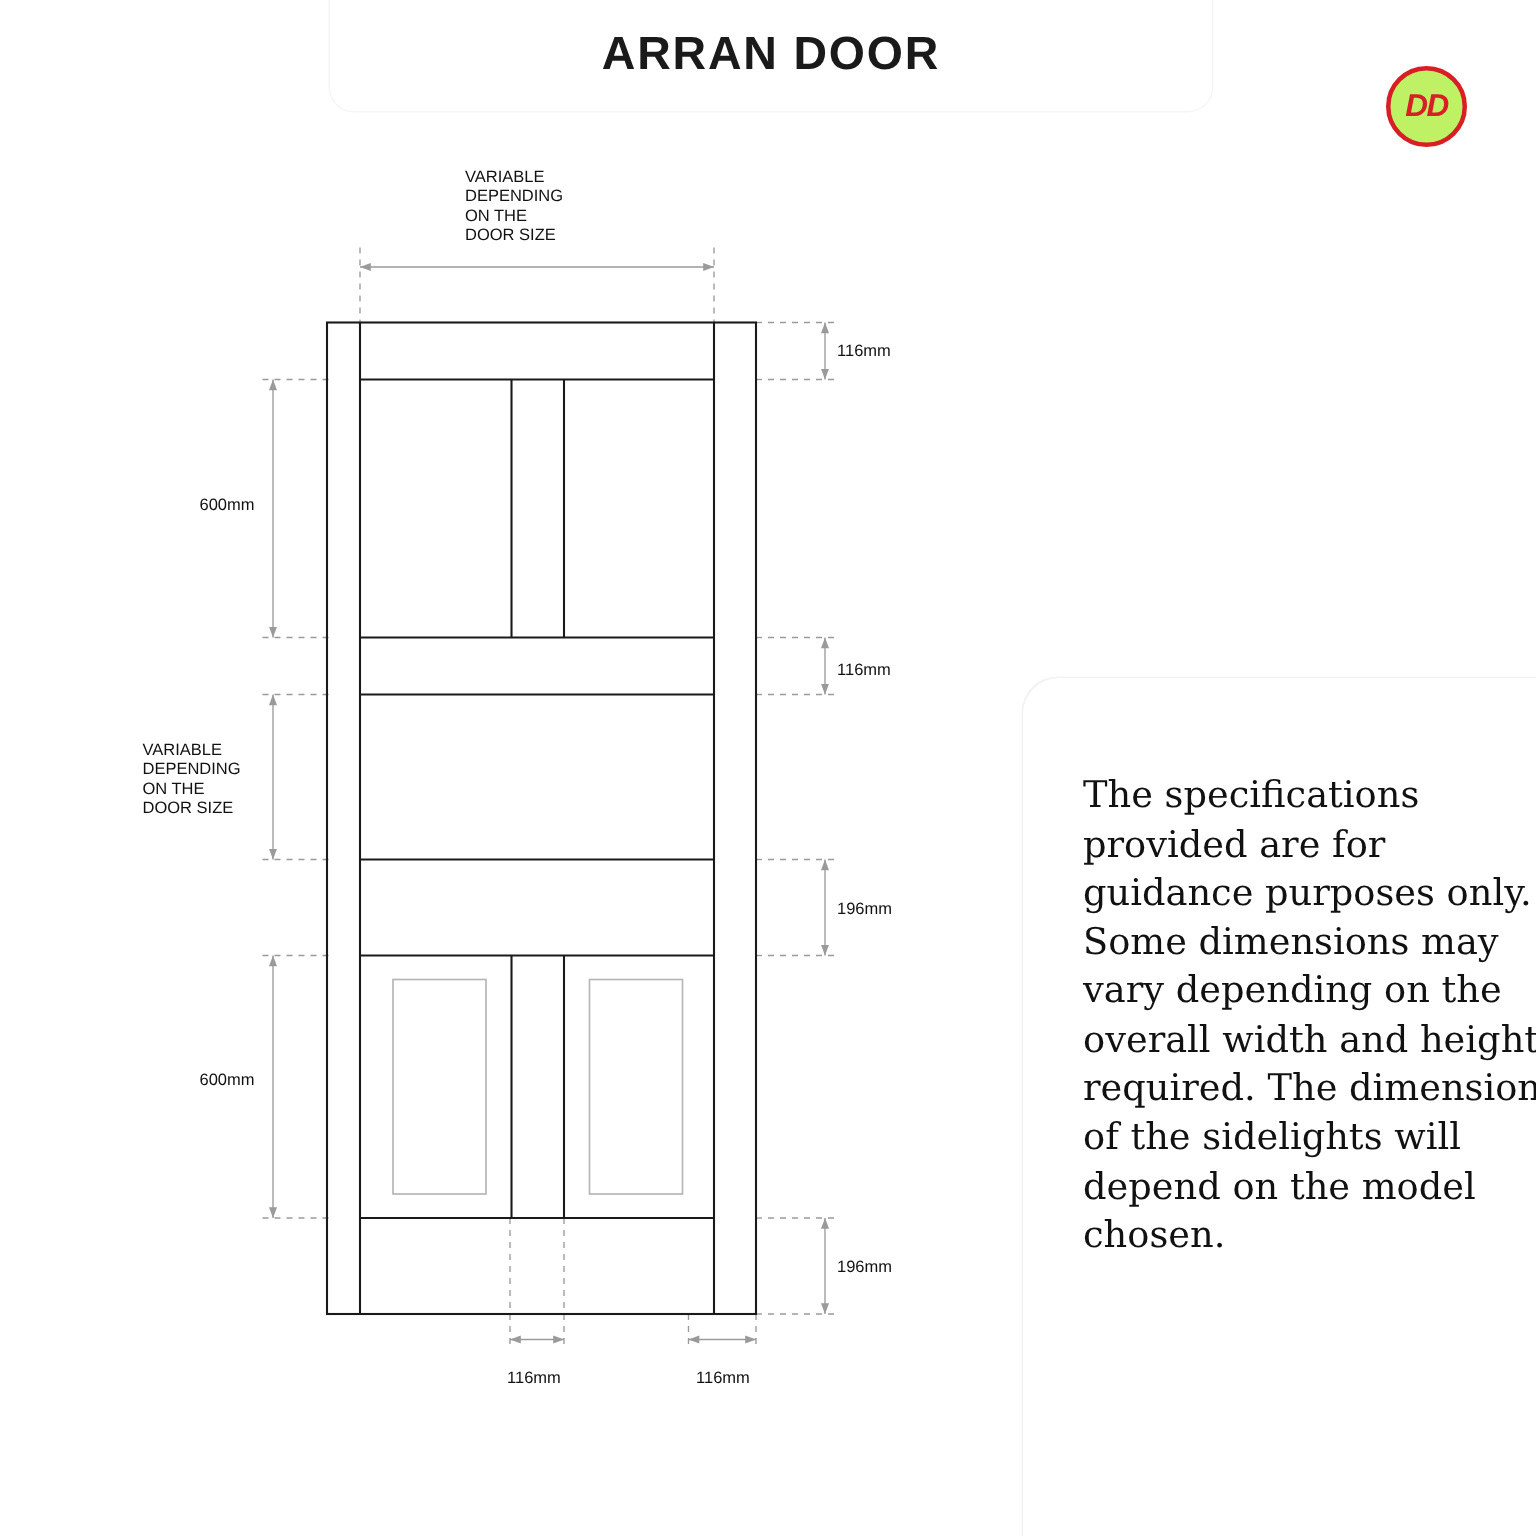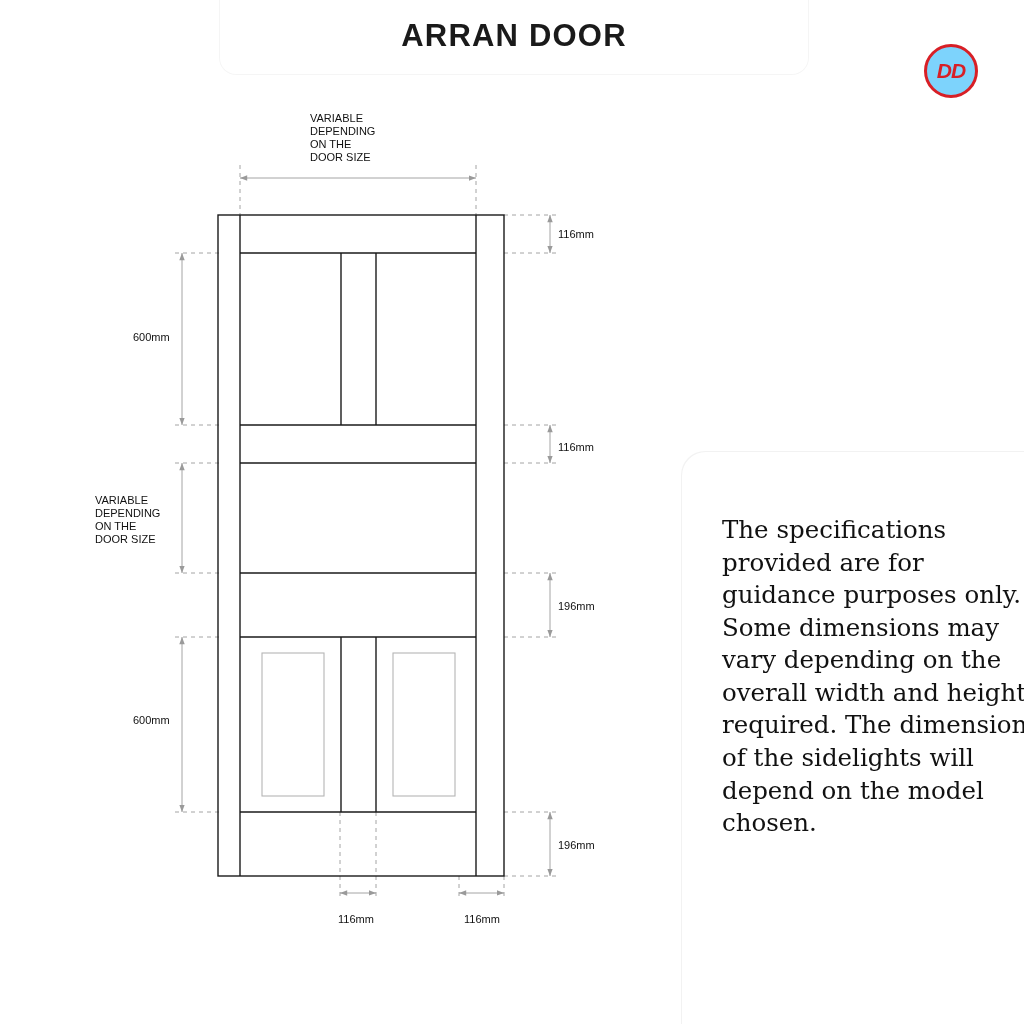--- a/index.html
+++ b/index.html
@@ -47,21 +47,21 @@
     position: absolute;
     left: 924px;
     top: 44px;
     width: 54px;
     height: 54px;
     border-radius: 50%;
     border: 3px solid #d81f26;
     display: flex;
     align-items: center;
     justify-content: center;
-    background: #7dd3fc;
+    background: #bef264;
   }
   .logo-text {
     font-size: 21px;
     font-weight: bold;
     font-style: italic;
     color: #d81f26;
     letter-spacing: -1px;
   }
 
   

